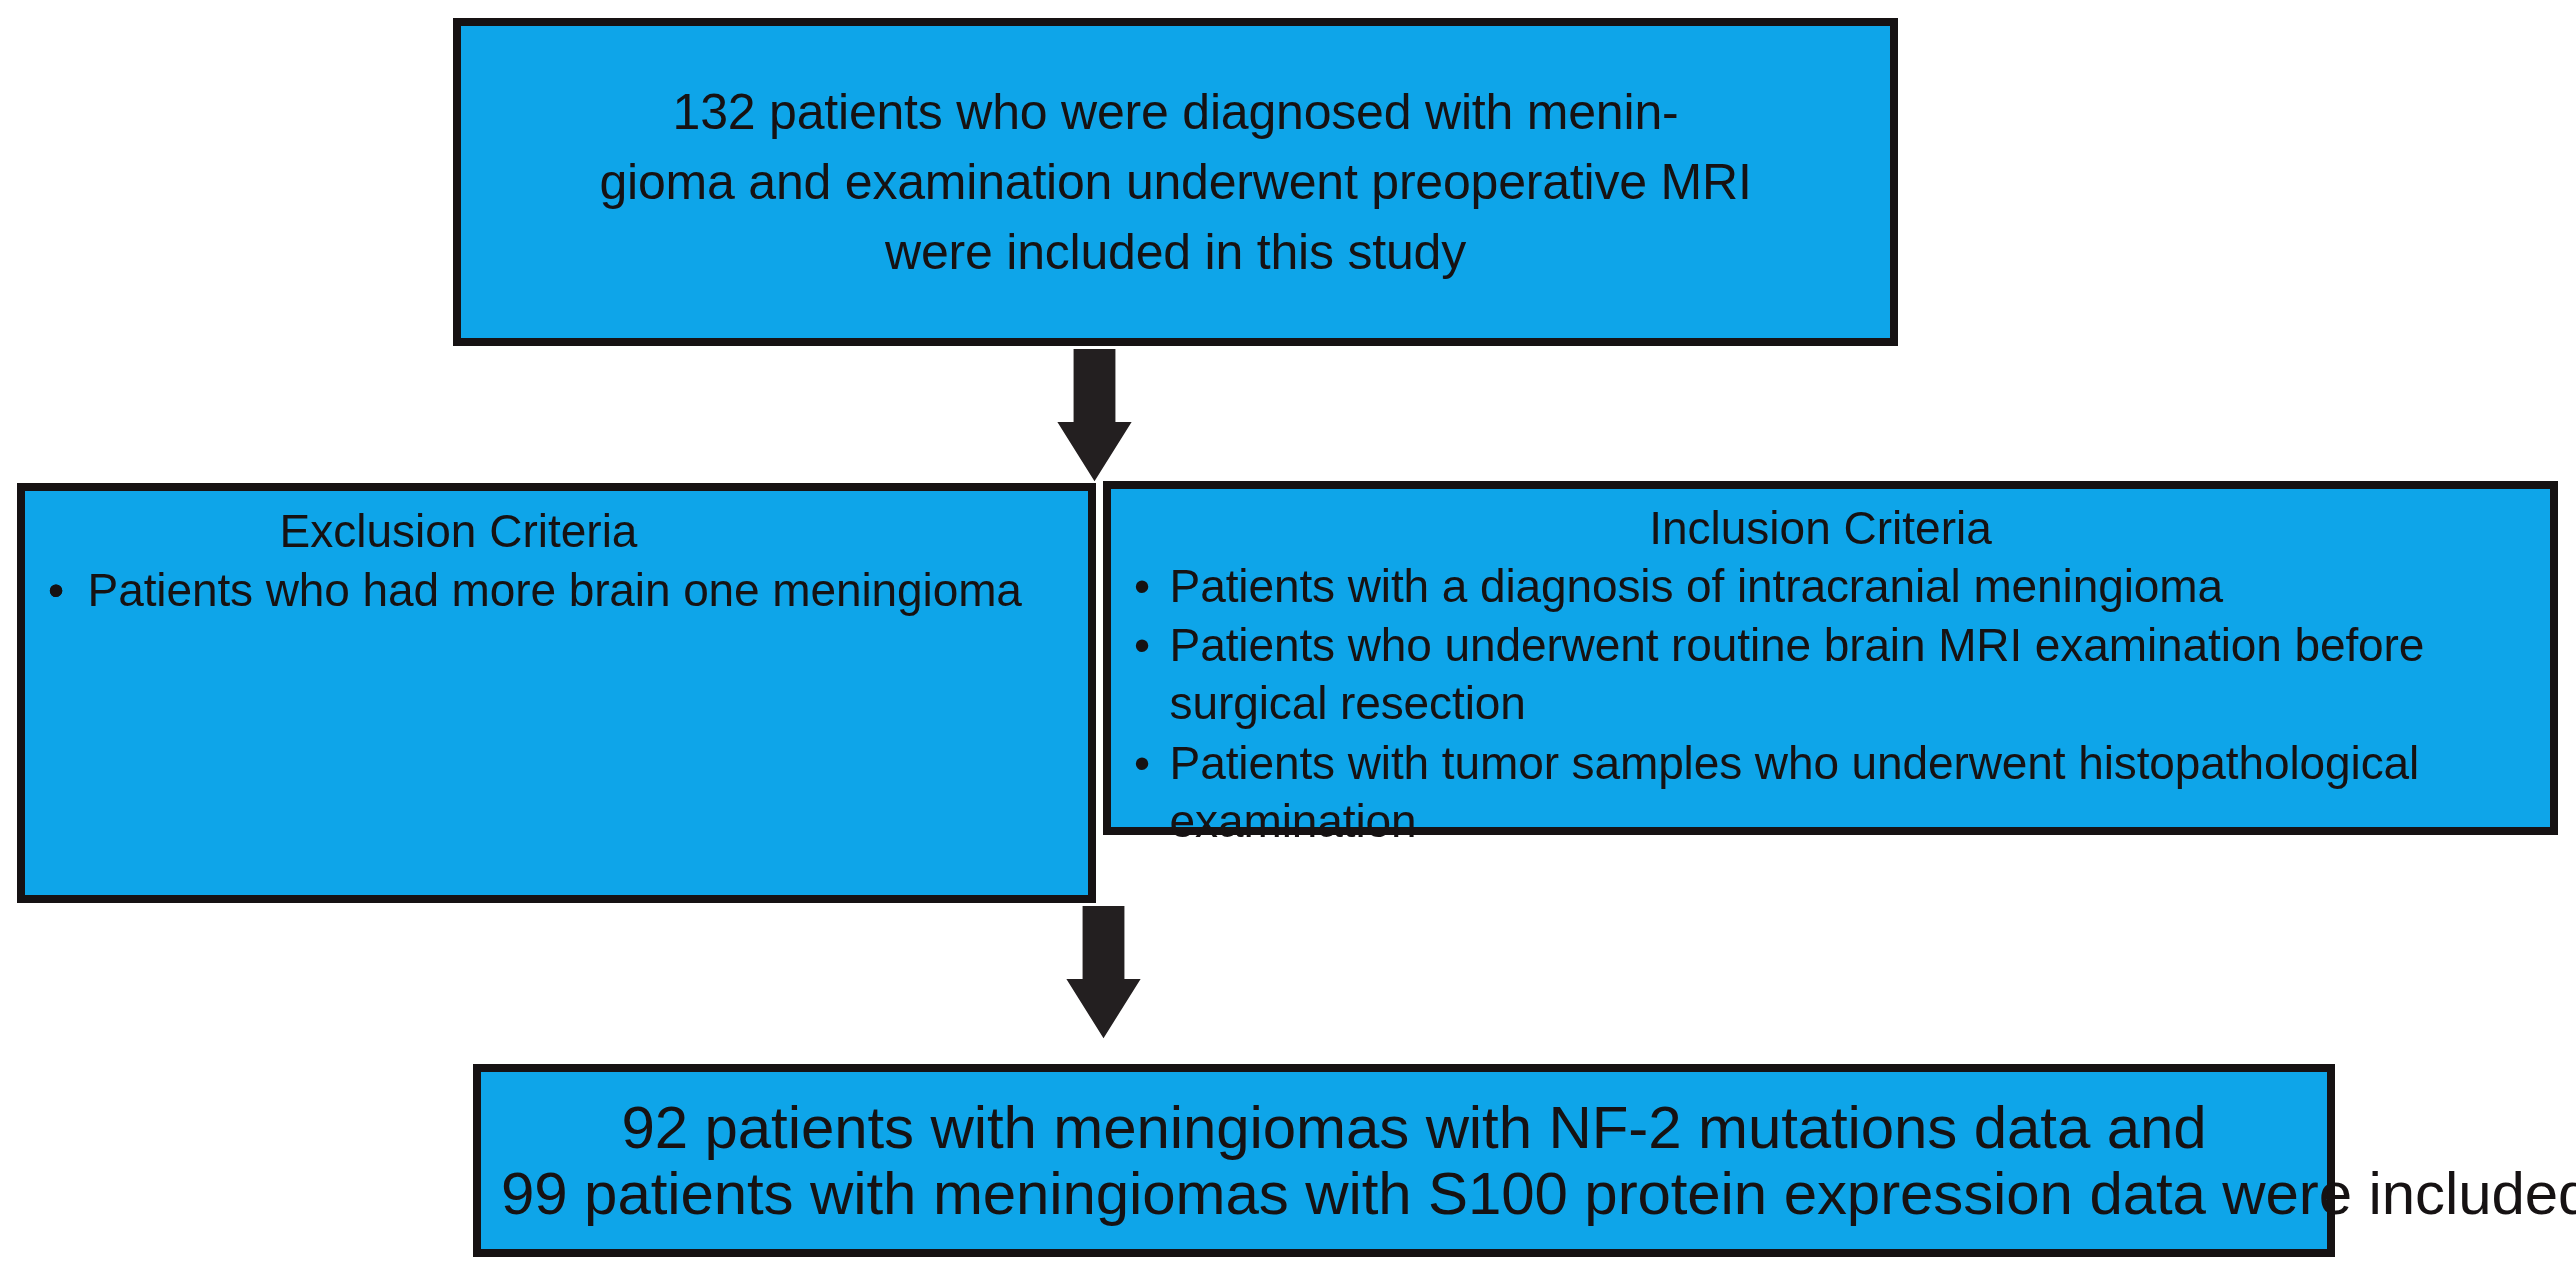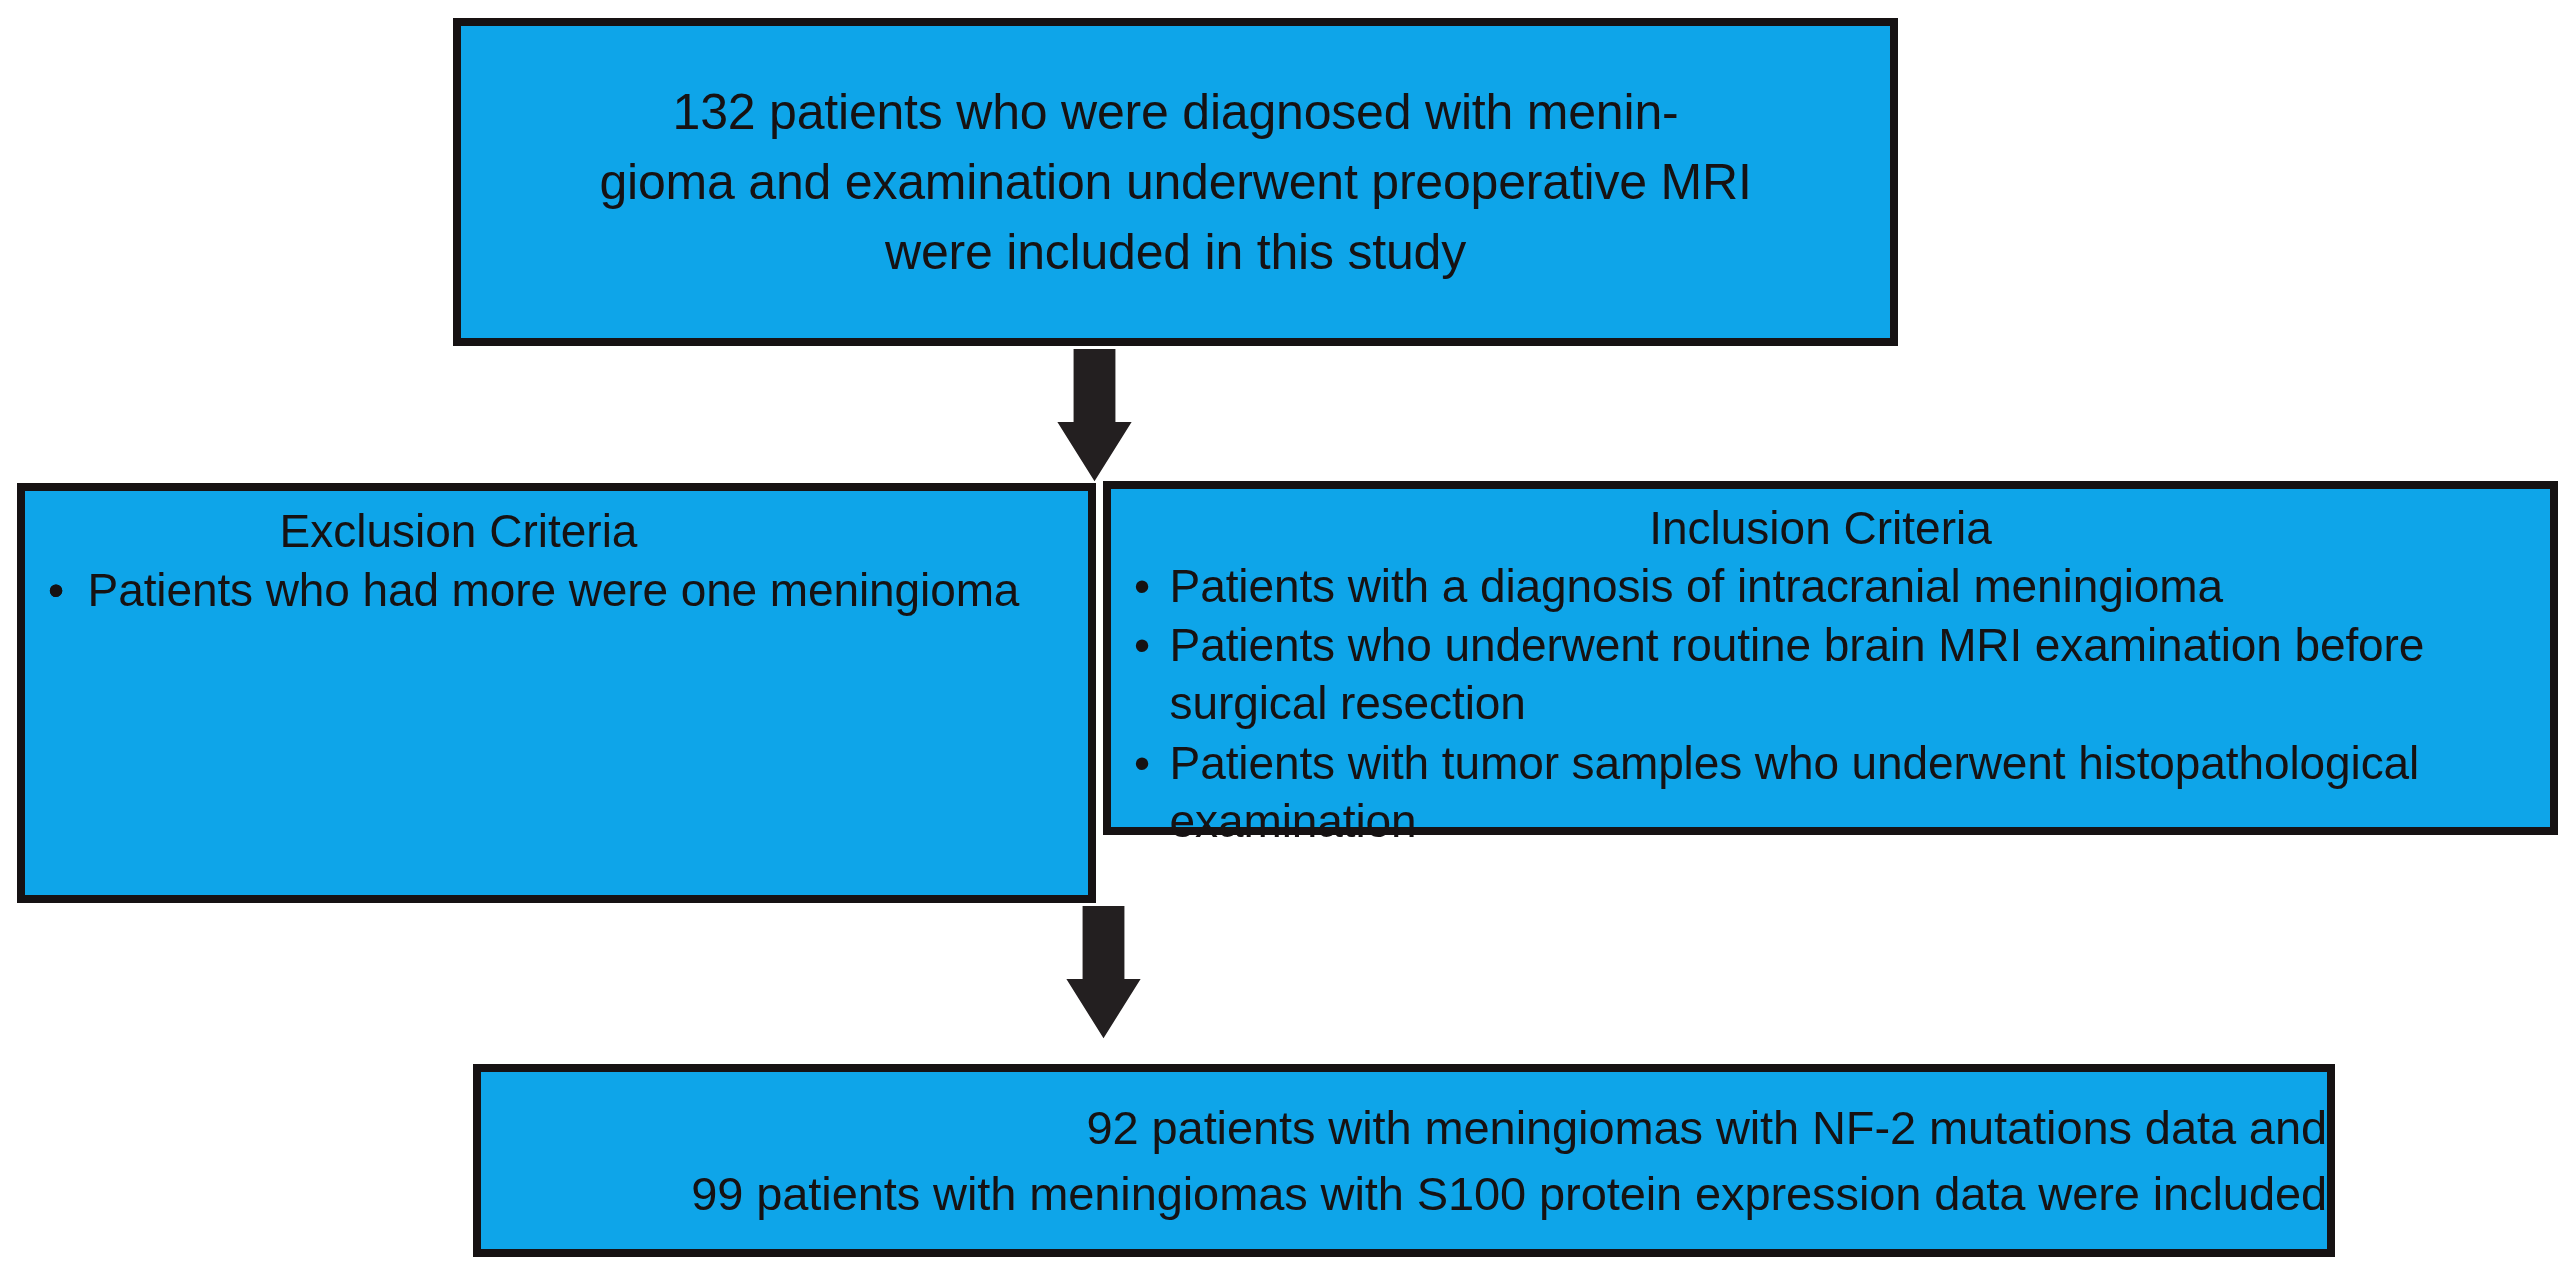--- a/index.html
+++ b/index.html
@@ -113,23 +113,23 @@
     top: 1064px;
     width: 1862px;
     height: 193px;
     display: flex;
     flex-direction: column;
     justify-content: center;
     padding-left: 20px;
     box-sizing: border-box;
   }
   #bottom-node .line {
-    font-size: 47px;
+    font-size: 60px;
     line-height: 66px;
-    text-align: right;
+    text-align: center;
     white-space: nowrap;
     letter-spacing: -0.1px;
   }
 
   
   .arrow {
     position: absolute;
   }
   #arrow-top { left: 1054px; top: 349px; }
   #arrow-bottom { left: 1063px; top: 906px; }
@@ -150,21 +150,21 @@
   </svg>
 
   <div class="node" id="exclusion-node">
     <div class="criteria-title">Exclusion Criteria</div>
     <ul class="criteria-list">
       <li>
         <span class="bullet">•</span>
       </li>
       <li>
         <span class="bullet">•</span>
-        <span>Patients who had more were one meningioma</span>
+        <span>Patients who had more brain one meningioma</span>
       </li>
     </ul>
   </div>
 
   <div class="node" id="inclusion-node">
     <div class="criteria-title">Inclusion Criteria</div>
     <ul class="criteria-list">
       <li>
         <span class="bullet">•</span>
         <span>Patients with a diagnosis of intracranial meningioma</span>

